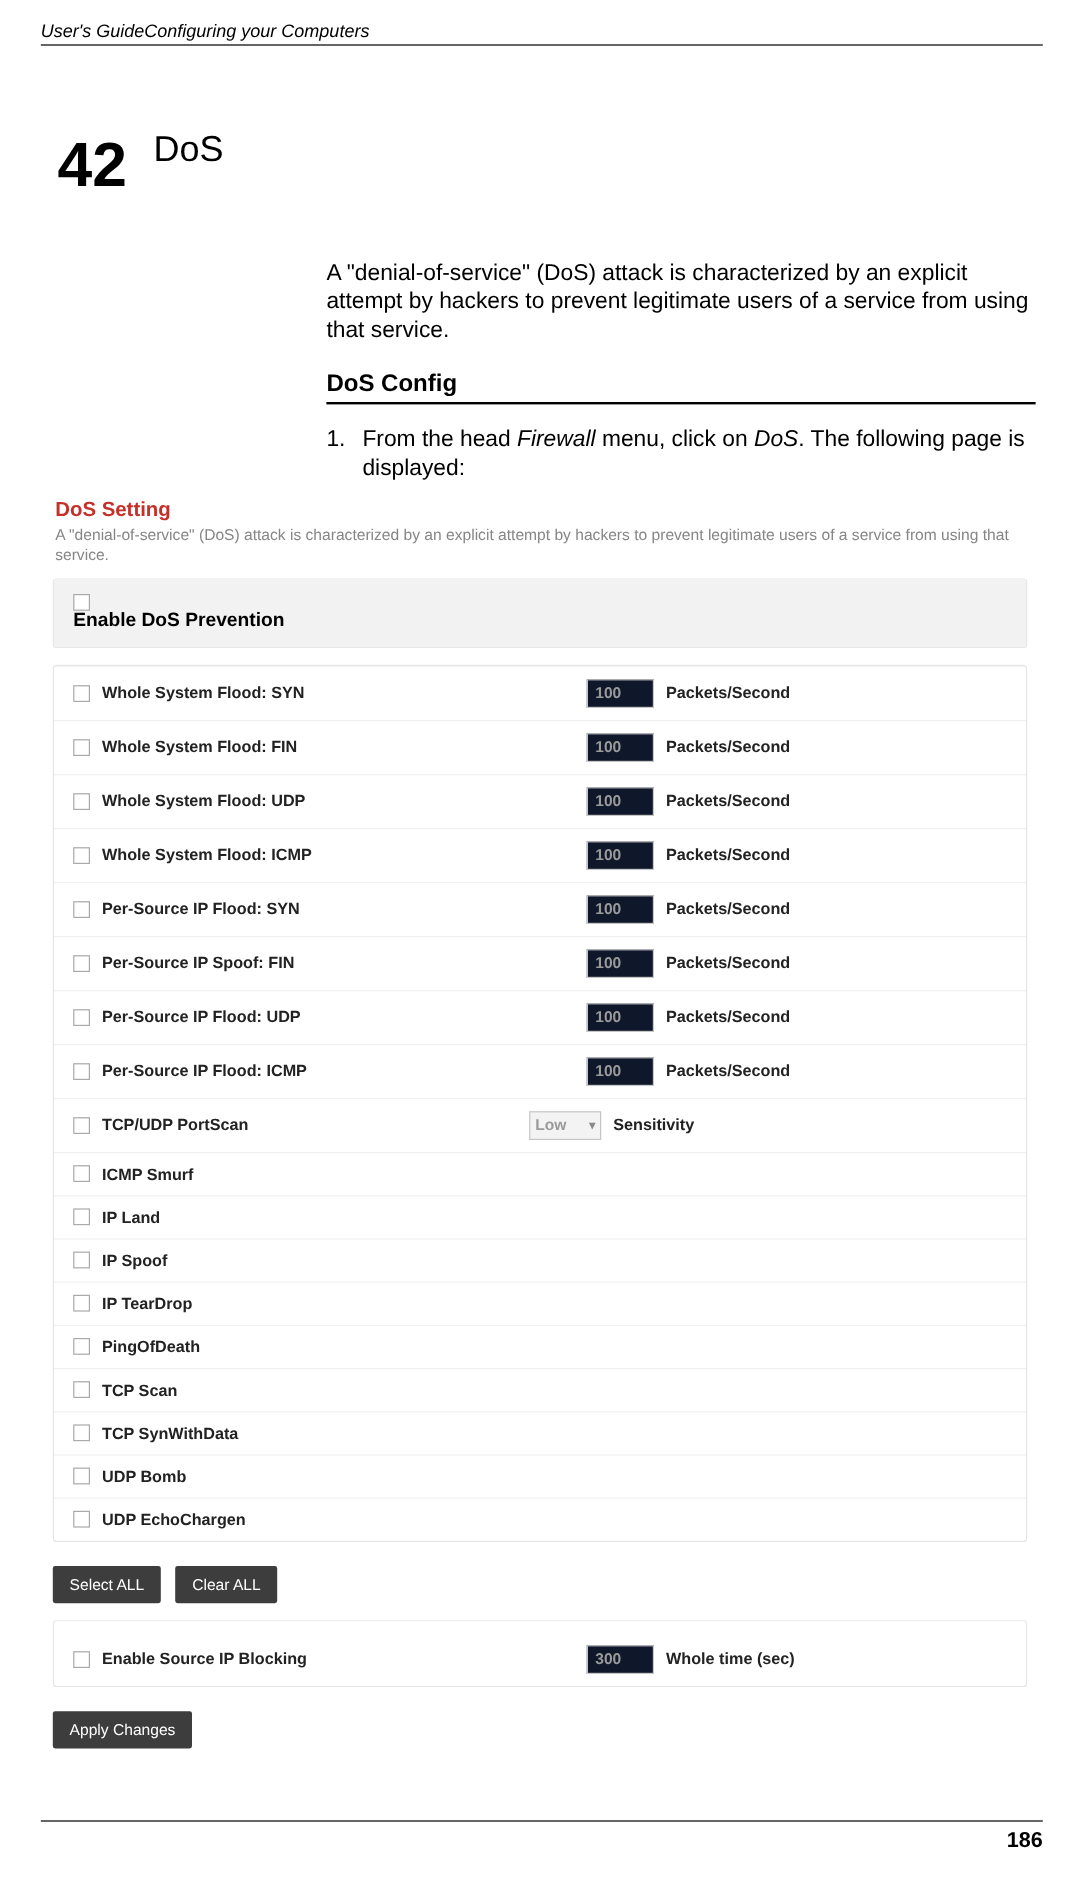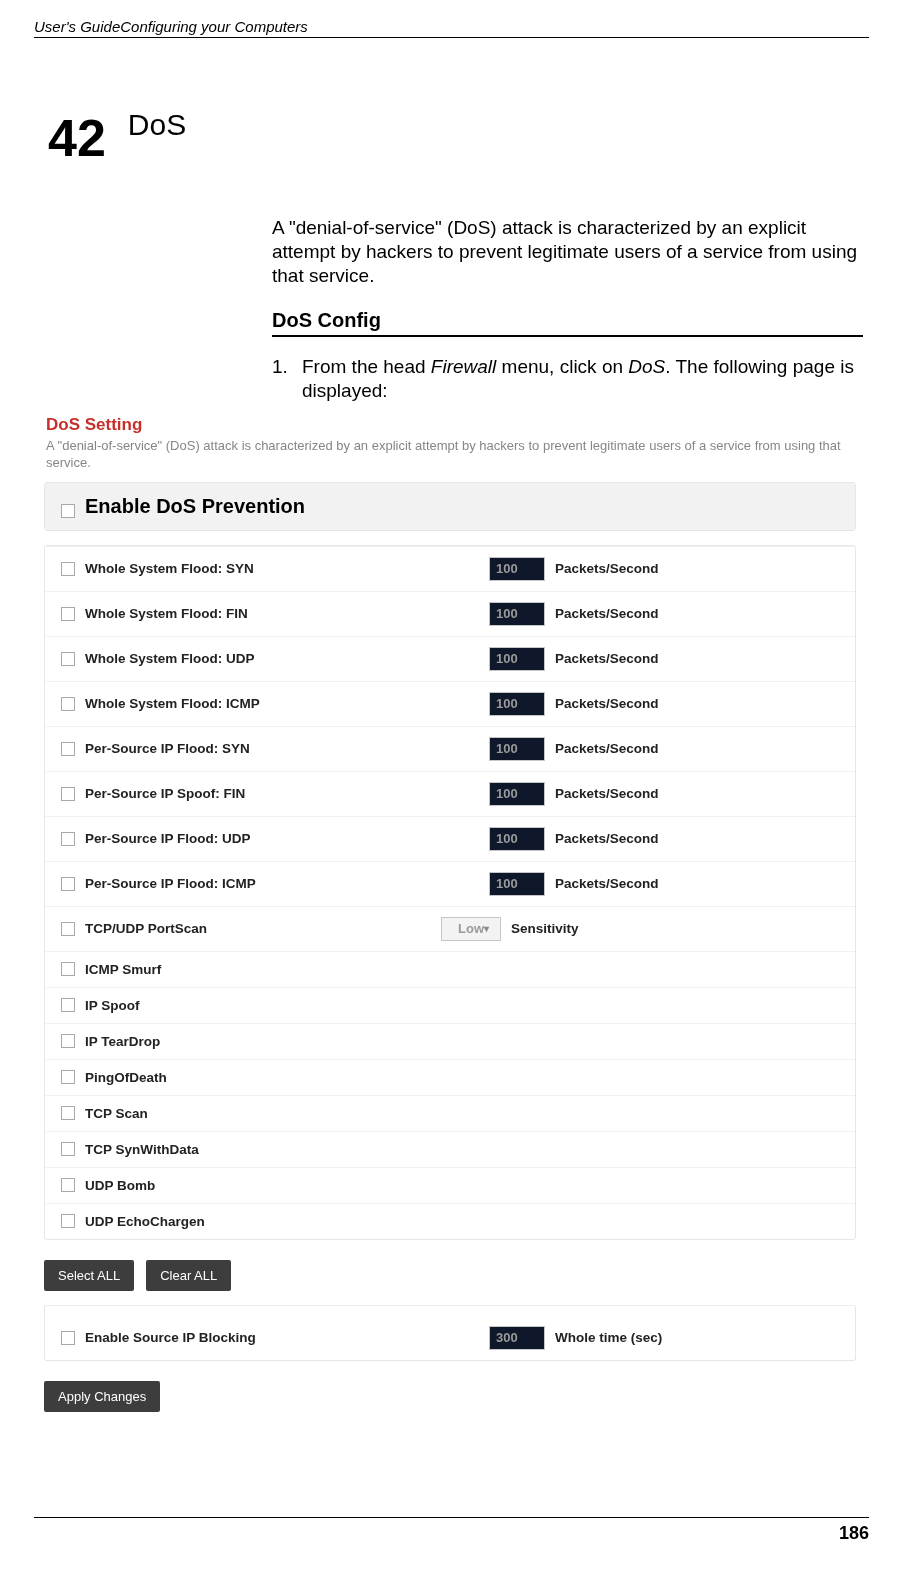--- a/index.html
+++ b/index.html
@@ -84,24 +84,25 @@
     line-height: 1.35;
   }
   .panel {
     border: 1px solid #e6e6e6;
     border-radius: 3px;
     margin: 0 4px 14px 4px;
   }
   .hdr-row {
     background: #f2f2f2;
     padding: 12px 16px;
-    font-size: 20px;
-    font-weight: 700;
-    display: flex;
-    align-items: flex-end;
+    font-size: 16px;
+    font-weight: 700;
+    display: flex;
+    align-items: flex-start;
+    flex-direction: column;
   }
   .cb {
     display: inline-block;
     width: 14px;
     height: 14px;
     border: 1px solid #a9a9a9;
     background: #fff;
     margin-right: 10px;
     vertical-align: middle;
   }
@@ -128,21 +129,21 @@
     margin-right: 10px;
     margin-left: 48px;
   }
   .sel {
     width: 60px;
     height: 24px;
     border: 1px solid #c6c6c6;
     background: #f3f3f3;
     color: #9a9a9a;
     font-size: 13px;
-    padding: 0 16px;
+    padding: 0 4px;
     display: inline-flex;
     align-items: center;
     justify-content: space-between;
     margin-right: 10px;
   }
   .sel .chev {
     font-size: 10px;
     color: #8a8a8a;
   }
   .unit { font-weight: 700; }
@@ -296,20 +297,26 @@
 
     <div class="row">
         <div class="lbl">
           <span class="cb"></span>
           <span>ICMP Smurf</span>
         </div>
       </div>
     <div class="row">
         <div class="lbl">
           <span class="cb"></span>
+          <span>IP Land</span>
+        </div>
+      </div>
+    <div class="row">
+        <div class="lbl">
+          <span class="cb"></span>
           <span>IP Spoof</span>
         </div>
       </div>
     <div class="row">
         <div class="lbl">
           <span class="cb"></span>
           <span>IP TearDrop</span>
         </div>
       </div>
     <div class="row">

